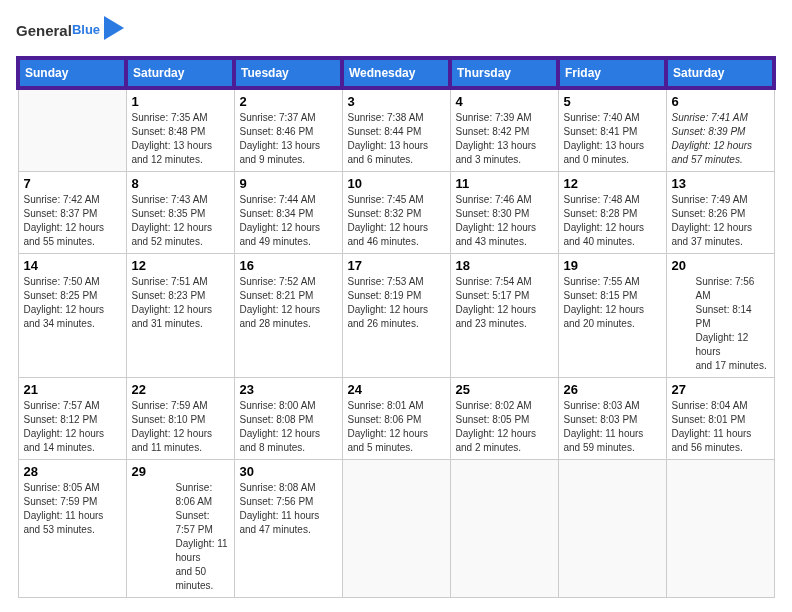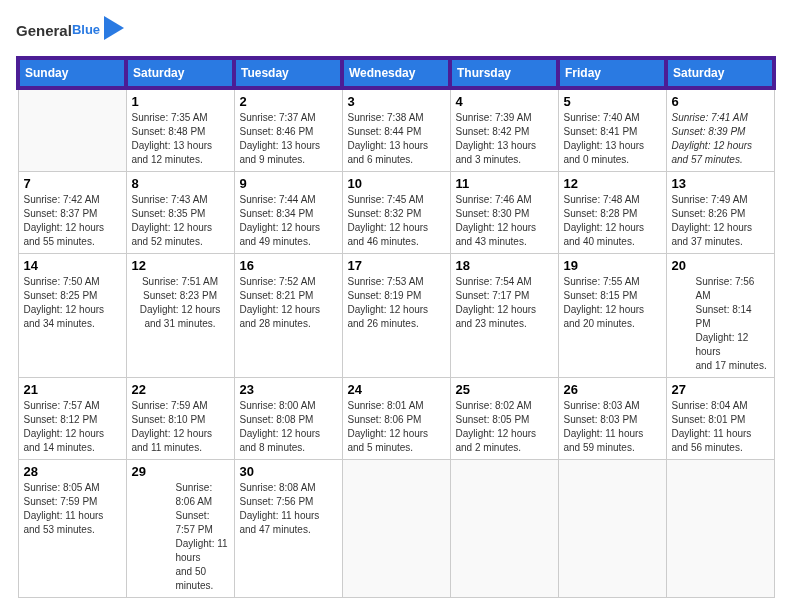--- a/index.html
+++ b/index.html
@@ -200,21 +200,21 @@
       <tr>
         <td>
           <div class="day-number">14</div>
           <div class="day-info" style="white-space: pre-line;">Sunrise: 7:50 AM
 Sunset: 8:25 PM
 Daylight: 12 hours
 and 34 minutes.</div>
         </td>
         <td>
           <div class="day-number">12</div>
-          <div class="day-info" style="white-space: pre-line; text-align: center;">Sunrise: 7:51 AM
+          <div class="day-info" style="white-space: pre-line;">Sunrise: 7:51 AM
 Sunset: 8:23 PM
 Daylight: 12 hours
 and 31 minutes.</div>
         </td>
         <td>
           <div class="day-number">16</div>
           <div class="day-info" style="white-space: pre-line;">Sunrise: 7:52 AM
 Sunset: 8:21 PM
 Daylight: 12 hours
 and 28 minutes.</div>
@@ -222,21 +222,21 @@
         <td>
           <div class="day-number">17</div>
           <div class="day-info" style="white-space: pre-line;">Sunrise: 7:53 AM
 Sunset: 8:19 PM
 Daylight: 12 hours
 and 26 minutes.</div>
         </td>
         <td>
           <div class="day-number">18</div>
           <div class="day-info" style="white-space: pre-line;">Sunrise: 7:54 AM
-Sunset: 7:17 PM
+Sunset: 5:17 PM
 Daylight: 12 hours
 and 23 minutes.</div>
         </td>
         <td>
           <div class="day-number">19</div>
           <div class="day-info" style="white-space: pre-line;">Sunrise: 7:55 AM
 Sunset: 8:15 PM
 Daylight: 12 hours
 and 20 minutes.</div>
         </td>

